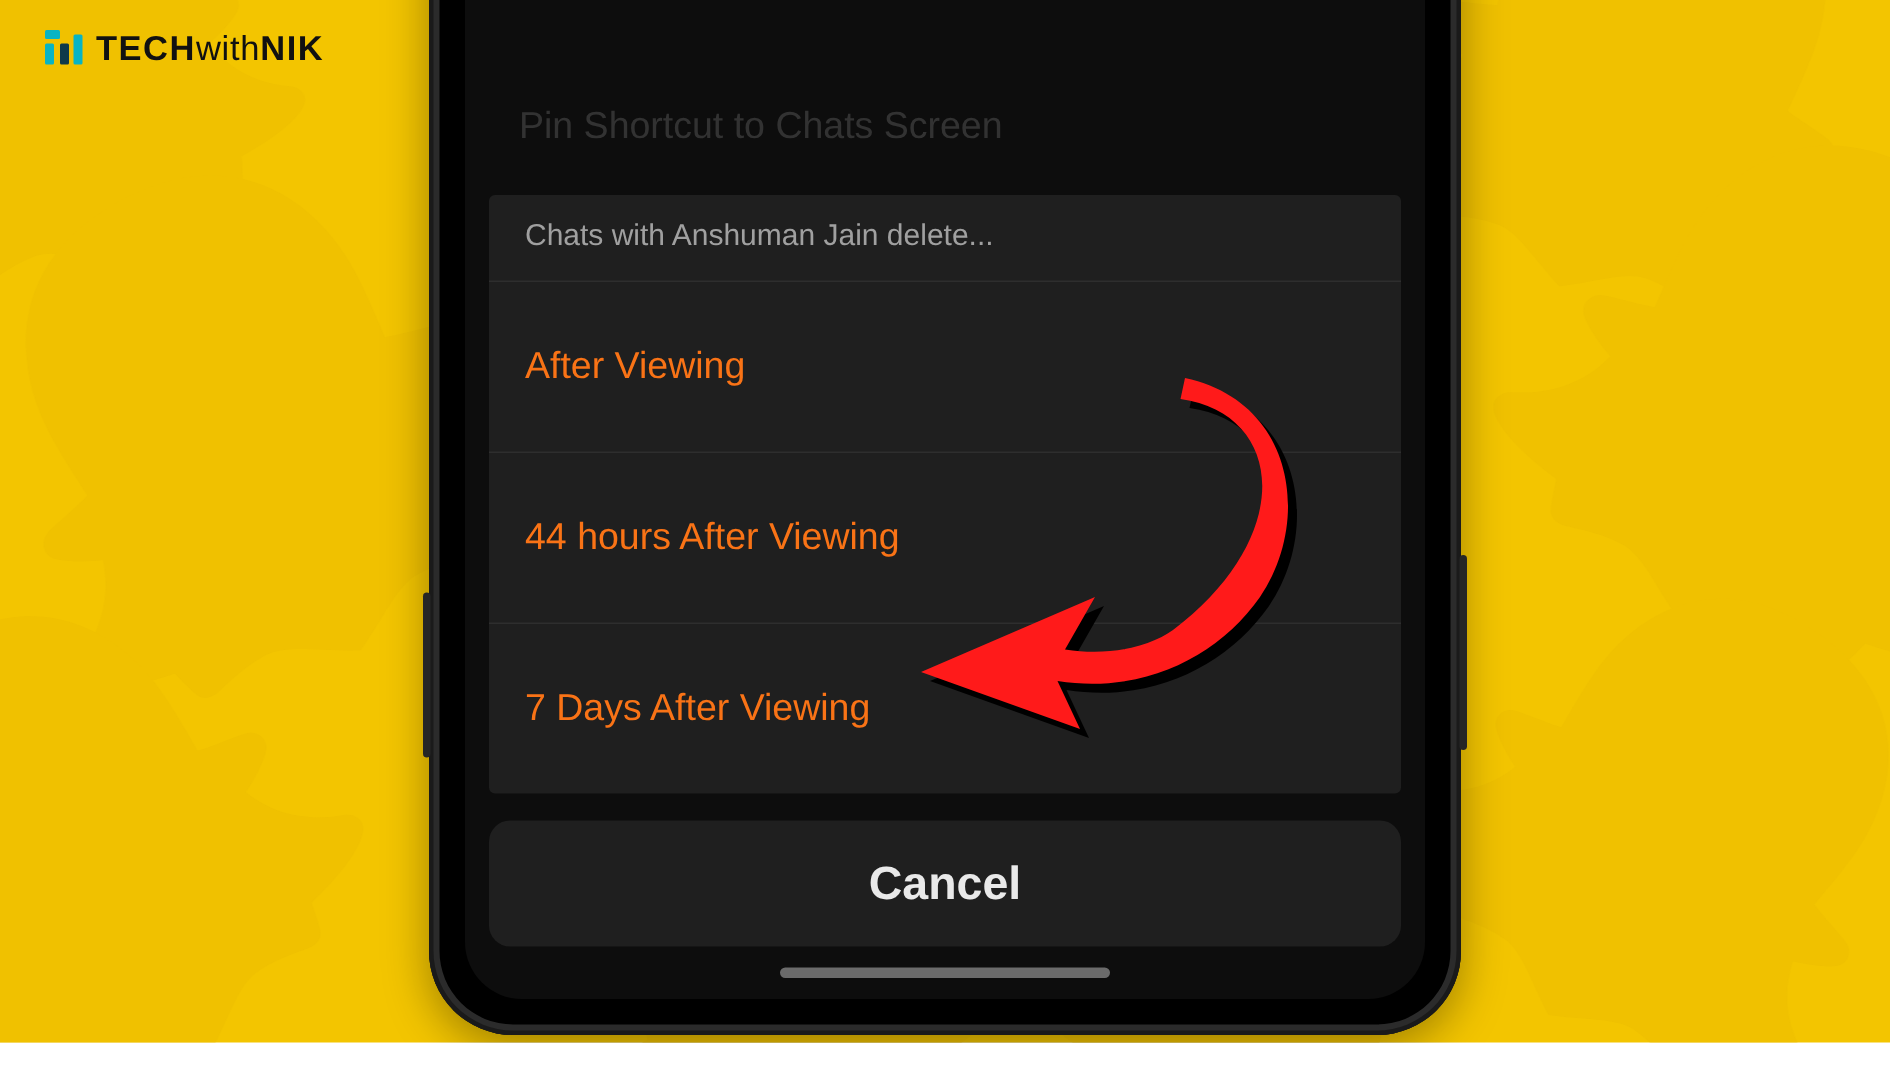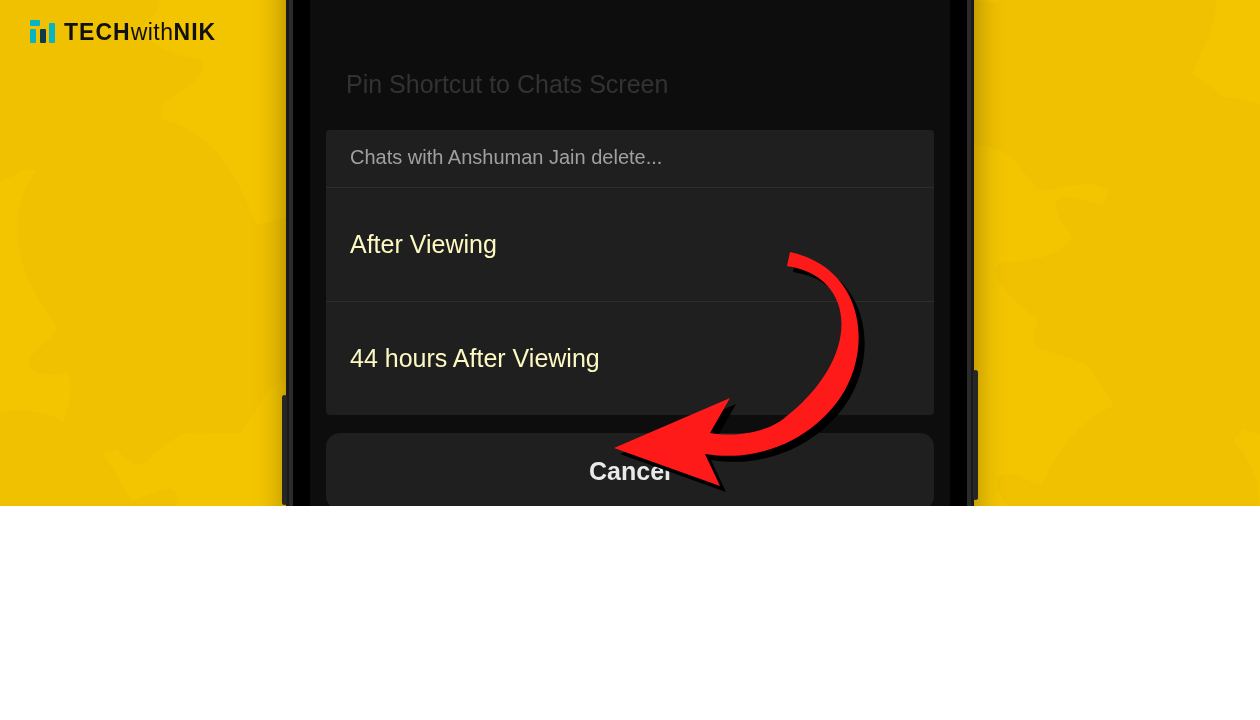--- a/index.html
+++ b/index.html
@@ -1,21 +1,21 @@
 <!DOCTYPE html>
 <html><head>
 <meta charset="utf-8">
 <style>
   * { box-sizing: border-box; margin: 0; padding: 0; }
   html, body { width: 1260px; height: 720px; overflow: hidden; font-family: -apple-system, "Helvetica Neue", Arial, sans-serif; }
   body { background: #fff; }
 
   .stage {
     position: relative;
-    width: 1260px; height: 506px;
+    width: 1260px; height: 695px;
     background: #f3c500;
     overflow: hidden;
   }
 
   
   .ghosts {
     position: absolute; inset: 0;
     opacity: 0.25;
     filter: blur(0.5px);
   }
@@ -99,35 +99,35 @@
   .sheet-header {
     padding: 16px 24px 18px;
     color: #a0a0a0;
     font-size: 20px;
     font-weight: 500;
     text-align: left;
     border-bottom: 1px solid #2e2e2e;
   }
   .sheet-option {
     padding: 42px 24px;
-    color: #fef9c3;
+    color: #f97316;
     font-size: 25px;
     font-weight: 500;
     border-bottom: 1px solid #2e2e2e;
     cursor: pointer;
   }
   .sheet-option:last-child { border-bottom: none; }
   .sheet-cancel {
     margin-top: 18px;
     background: #1f1f1f;
     border-radius: 14px;
     text-align: center;
     padding: 24px 0;
     color: #e9e9e9;
-    font-size: 25px;
+    font-size: 31px;
     font-weight: 600;
     cursor: pointer;
   }
 
   
   .arrow {
     position: absolute;
     left: 602px; top: 248px;
     width: 280px; height: 242px;
     z-index: 60;
@@ -217,20 +217,23 @@
       <div class="sheet">
         <div class="sheet-panel">
           <div class="sheet-header">
             <span>Chats with Anshuman Jain delete...</span>
           </div>
           <div class="sheet-option">
             <span>After Viewing</span>
           </div>
           <div class="sheet-option">
             <span>44 hours After Viewing</span>
+          </div>
+          <div class="sheet-option">
+            <span>7 Days After Viewing</span>
           </div>
         </div>
         <div class="sheet-cancel">
           <span>Cancel</span>
         </div>
       </div>
 
       <div class="home-indicator"></div>
     </div>
   </div>

